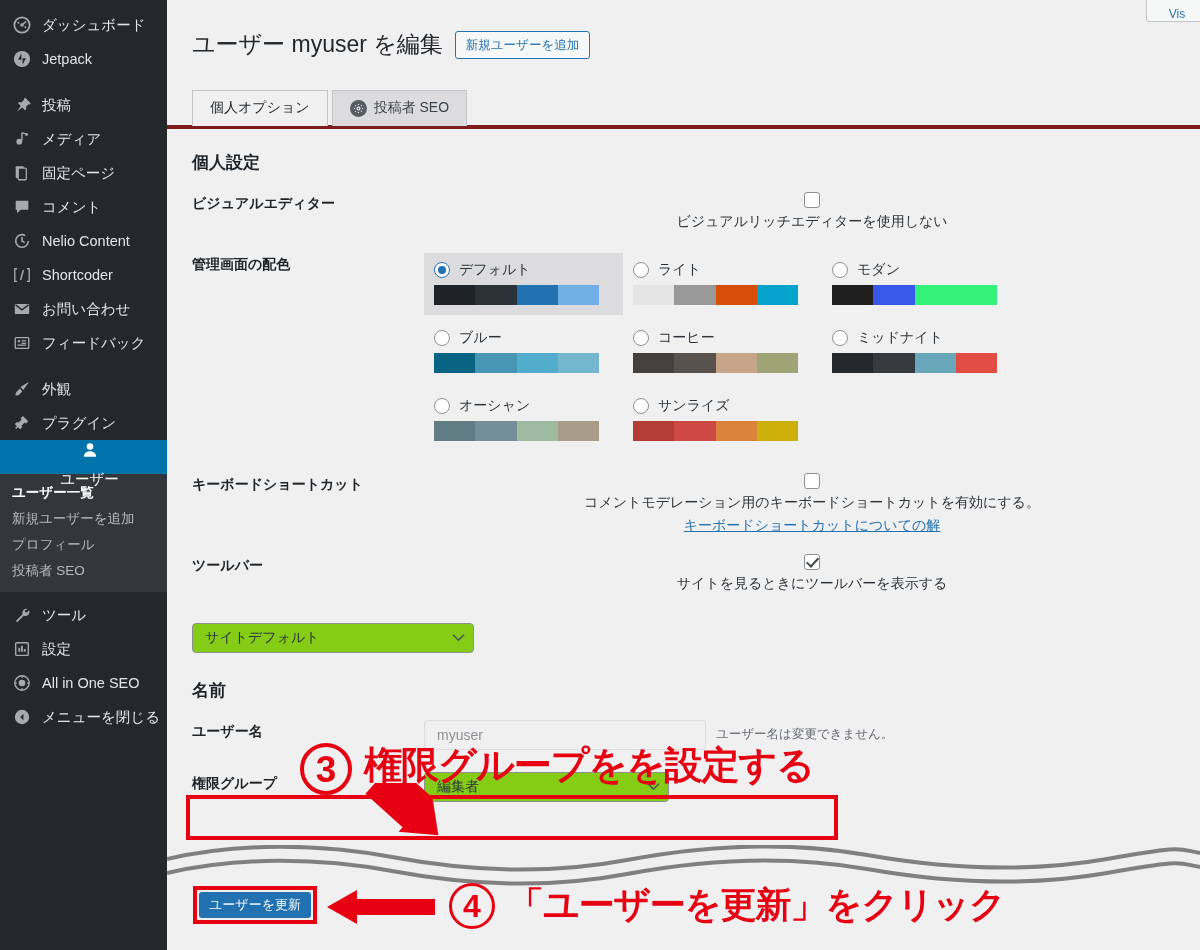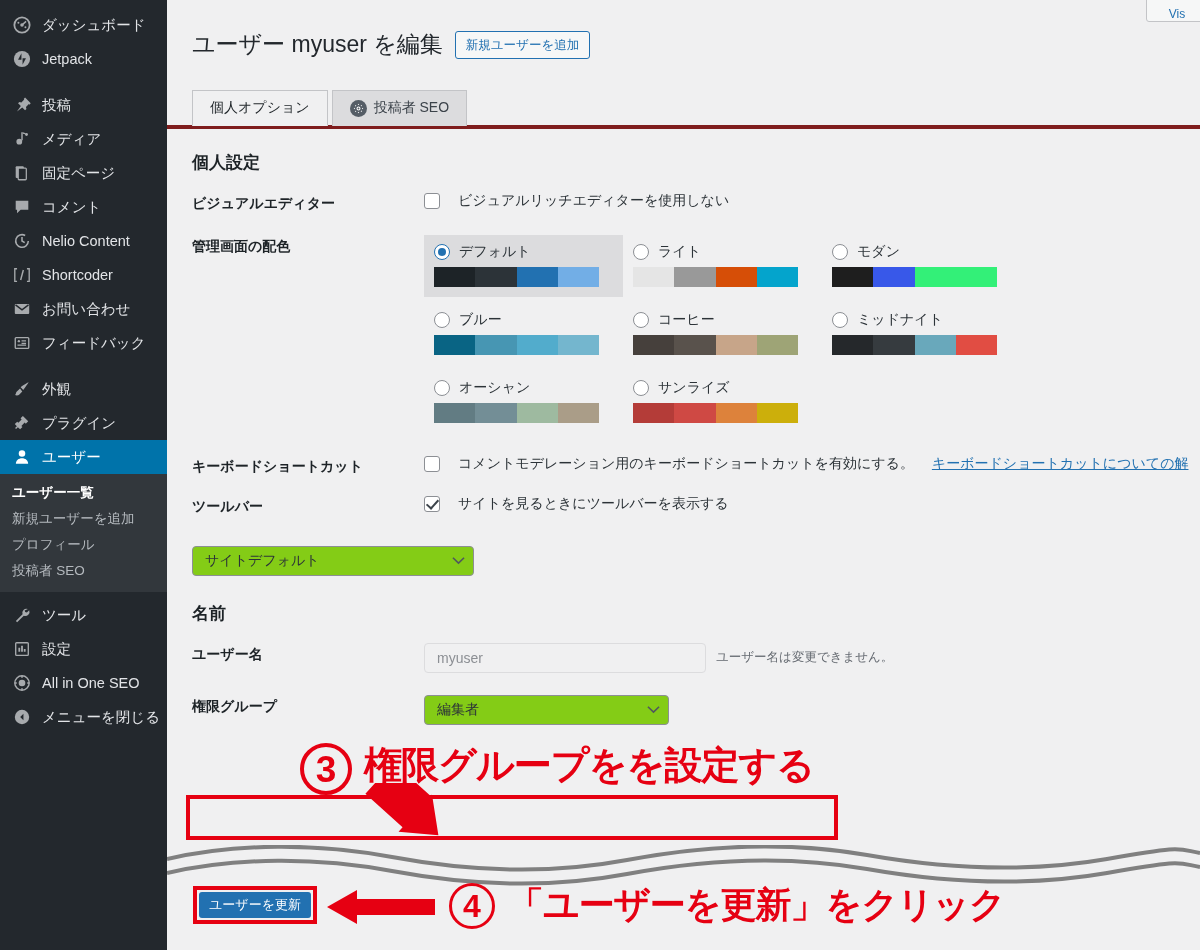--- a/index.html
+++ b/index.html
@@ -21,21 +21,21 @@
     display:flex; align-items:center; gap:10px;
     height:34px; padding-left:12px;
     font-size:14.5px; color:#e2e4e7; white-space:nowrap;
   }
   .menu-item .mi-icon {
     width:20px; height:20px; flex:0 0 20px;
     display:flex; align-items:center; justify-content:center;
     color:#a7aaad;
   }
   .menu-item .mi-icon svg { display:block; }
-  .menu-item.active { background:#0073aa; color:#fff; position:relative; }
+  .menu-item.active { background:#0073aa; color:#fff; position:relative;flex-direction:column; }
   .menu-item.active .mi-icon { color:#fff; }
   .menu-item.active::after{
     content:""; position:absolute; right:-8px; top:50%; transform:translateY(-50%);
     border-top:8px solid transparent; border-bottom:8px solid transparent;
     border-left:8px solid #f0f0f1;
   }
   .menu-gap { height:12px; }
   .submenu { background:#32373c; padding:6px 0 8px 0; }
   .submenu-item {
     font-size:13.5px; color:#b4b9be; padding:4px 0 4px 12px; white-space:nowrap;
@@ -76,21 +76,21 @@
     display:flex; align-items:center; justify-content:center; color:#fff; flex:0 0 17px;
   }
 
   .section-h2 { font-size:17px; font-weight:bold; color:#1d2327; margin:22px 0 0 25px; }
 
   
   .frow { display:flex; align-items:flex-start; padding-left:25px; margin-top:18px; }
   .flabel { width:232px; flex:0 0 232px; font-size:14px; font-weight:bold; color:#1d2327; padding-top:3px; white-space:nowrap; }
   .fbody { flex:1; min-width:0; }
 
-  .cbline { display:flex; align-items:center; gap:18px; font-size:14px; color:#2c3338; white-space:nowrap; }
+  .cbline { display:flex; align-items:center; gap:5px; font-size:14px; color:#2c3338; white-space:nowrap;flex-direction:column; }
   .cbox {
     width:16px; height:16px; flex:0 0 16px; border:1px solid #8c8f94;
     border-radius:3px; background:#fff; position:relative;
   }
   .cbox.checked::after{
     content:""; position:absolute; left:4px; top:0px; width:5px; height:10px;
     border:solid #3c434a; border-width:0 2px 2px 0; transform:rotate(42deg);
   }
   .hlink { color:#2271b1; text-decoration:underline; }
 

